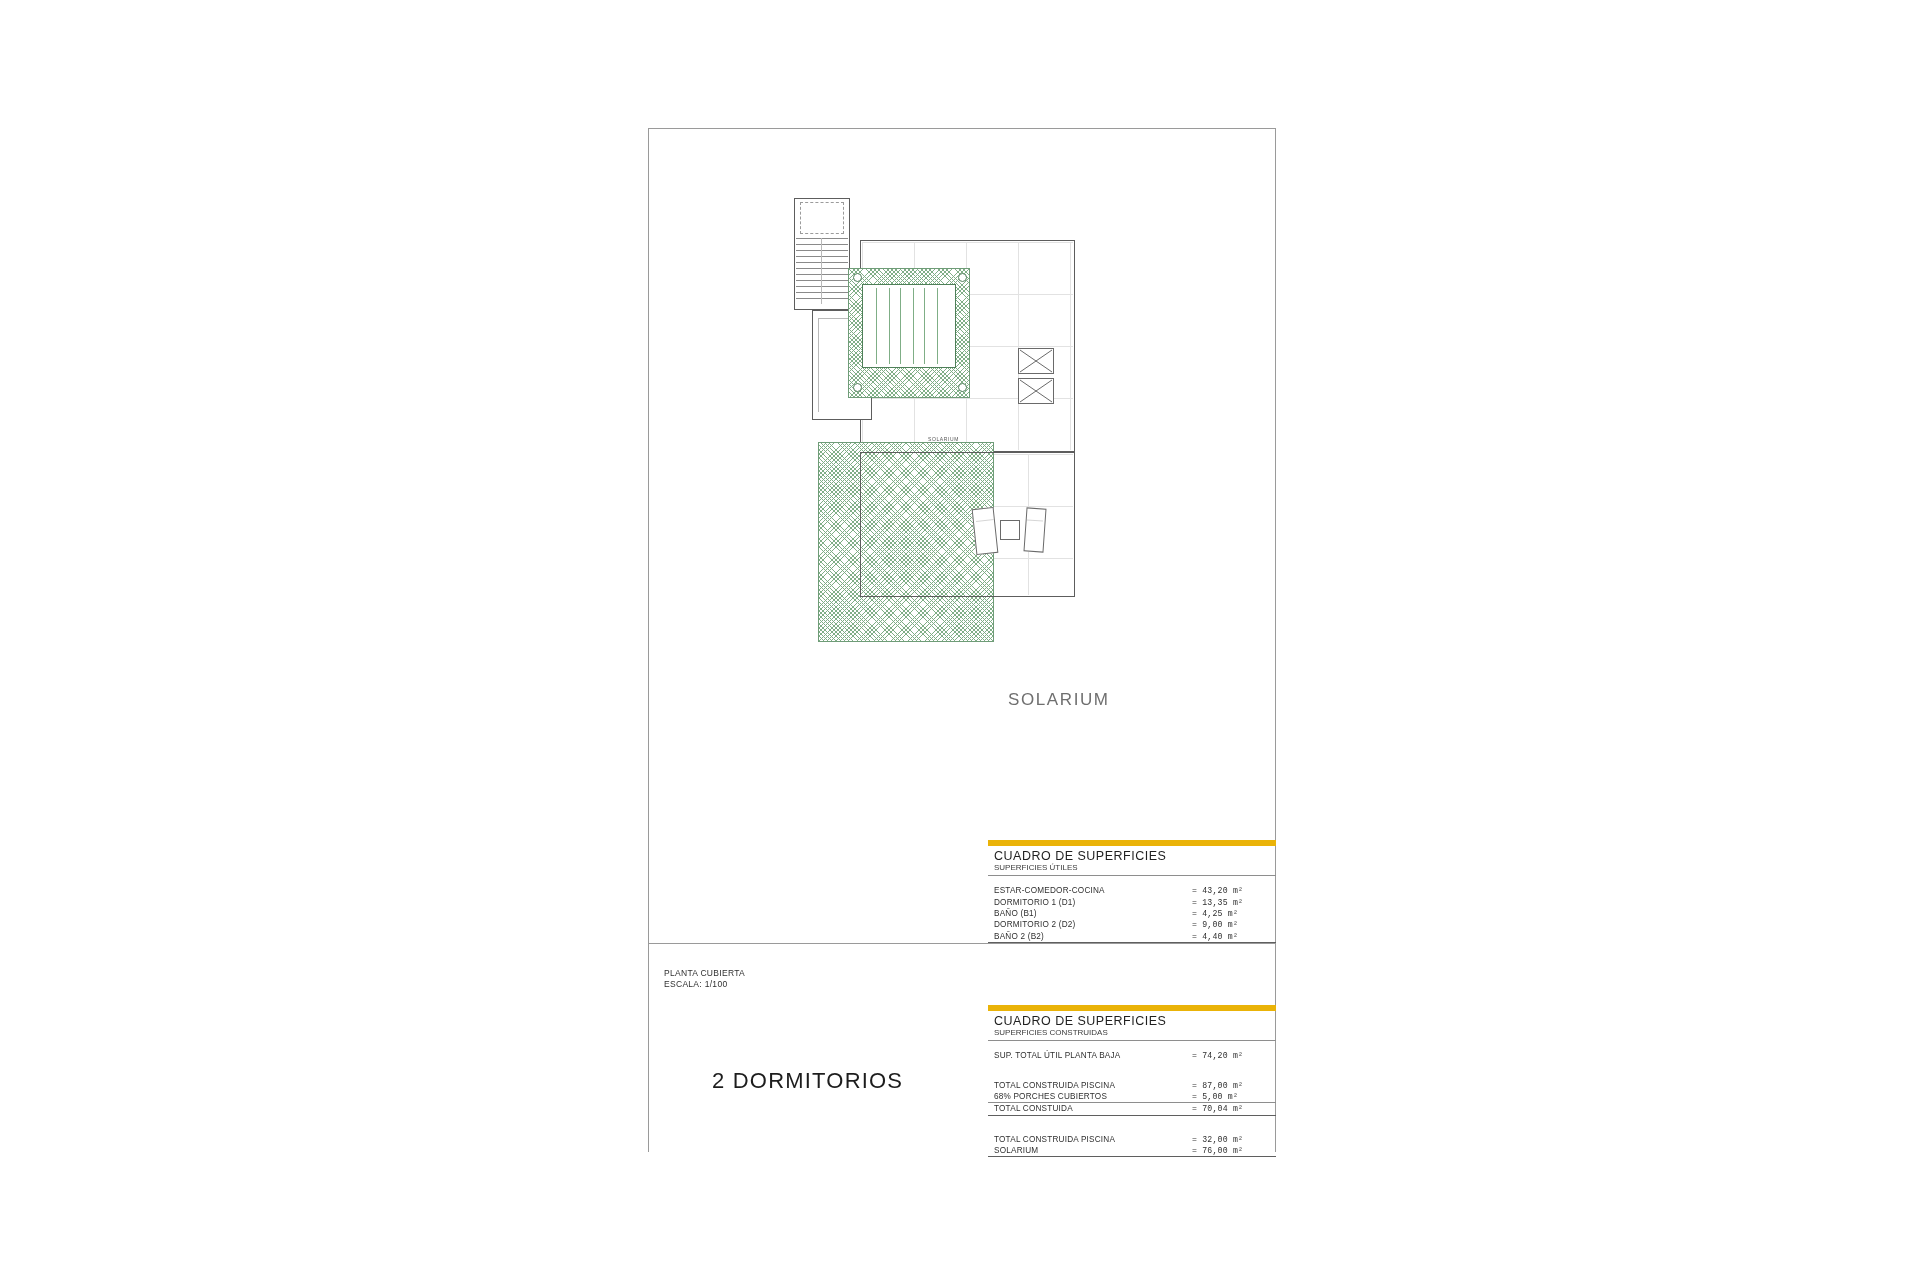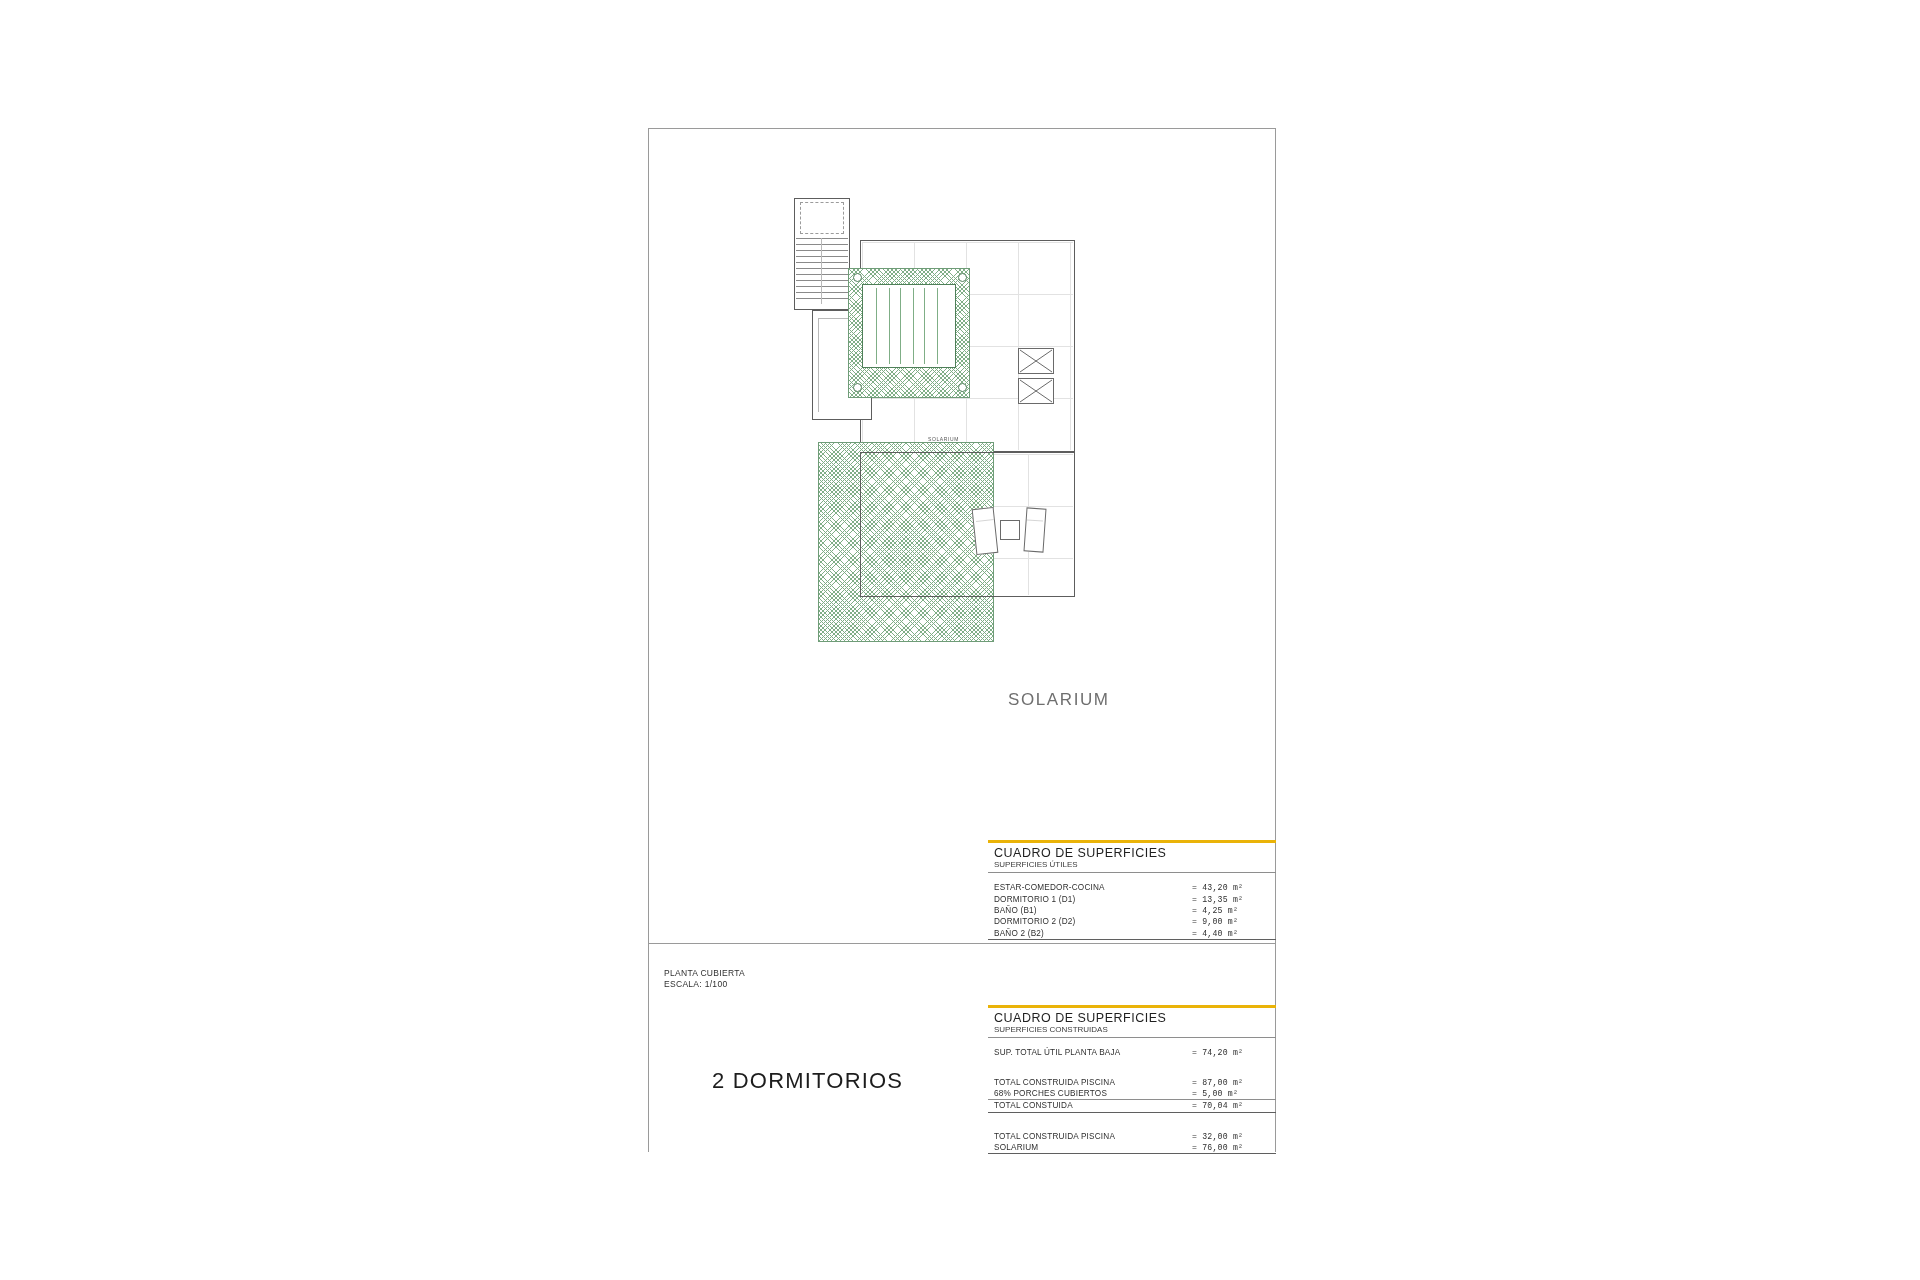--- a/index.html
+++ b/index.html
@@ -132,21 +132,21 @@
     top: 690px;
     font-size: 17px;
     letter-spacing: 1.6px;
     color: #6f6f6f;
     white-space: nowrap;
   }
 
   
   .tbl {
     position: absolute;
-    border-top: 3px solid #eab308;
+    border-top: 6px solid #eab308;
     box-sizing: border-box;
     font-size: 8.2px;
     color: #2f2f2f;
   }
   .tbl .t-title {
     font-size: 12.5px;
     letter-spacing: .5px;
     margin: 3px 0 0 6px;
     color: #1f1f1f;
   }

